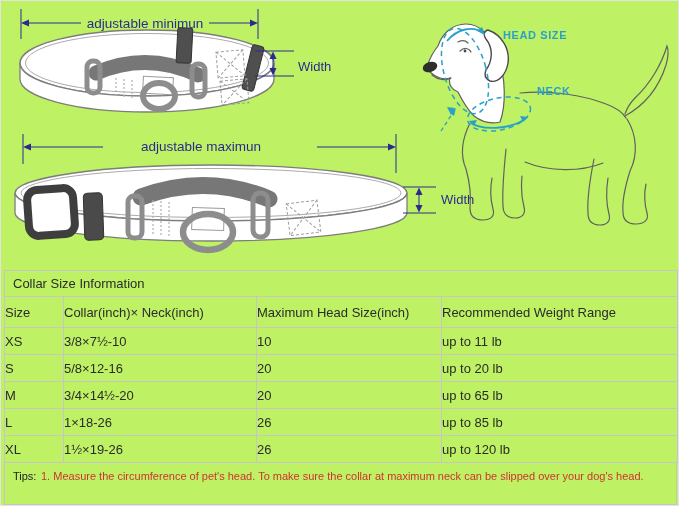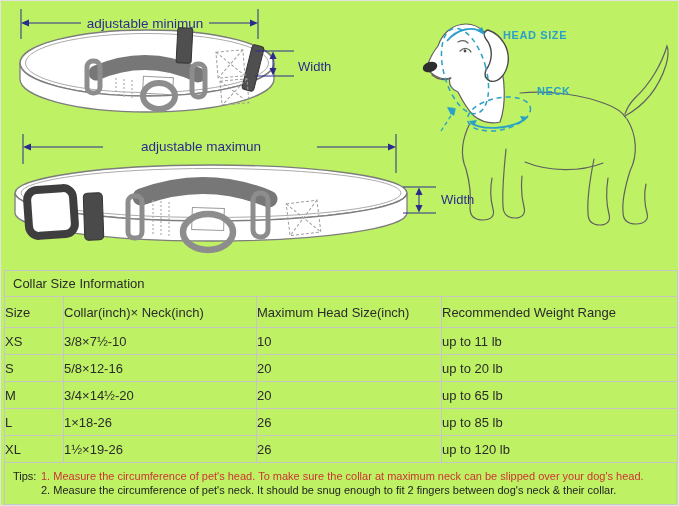--- a/index.html
+++ b/index.html
@@ -241,18 +241,17 @@
           <td>26</td>
           <td>up to 120 lb</td>
         </tr>
       </tbody>
     </table>
 
     <div class="tips-box">
       <div class="tips-label">Tips:</div>
       <div>
         <div class="tip-line-1">1. Measure the circumference of pet's head.  To make sure the collar at maximum neck can be slipped over your dog's head.</div>
-        <div class="tip-line-2">2. Measure the circumference of pet's neck. It should be snug enough to fit 2 fingers between dog's neck &amp; their collar.</div>
       </div>
     </div>
   </div>
 
 </div>
 
 </body></html>

